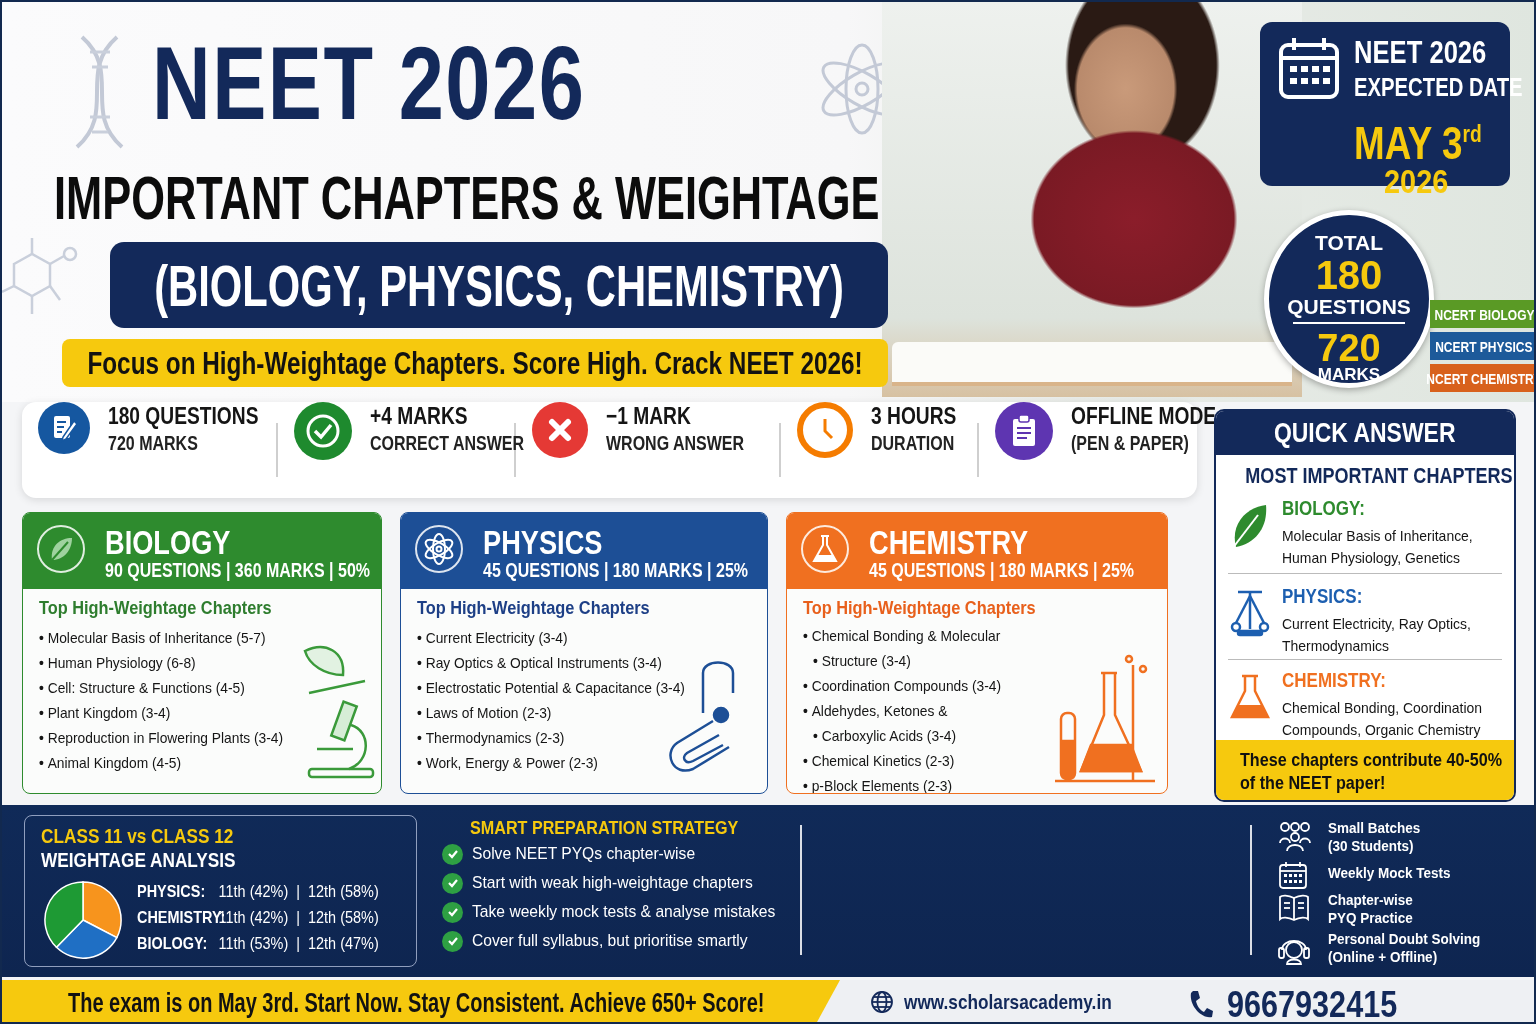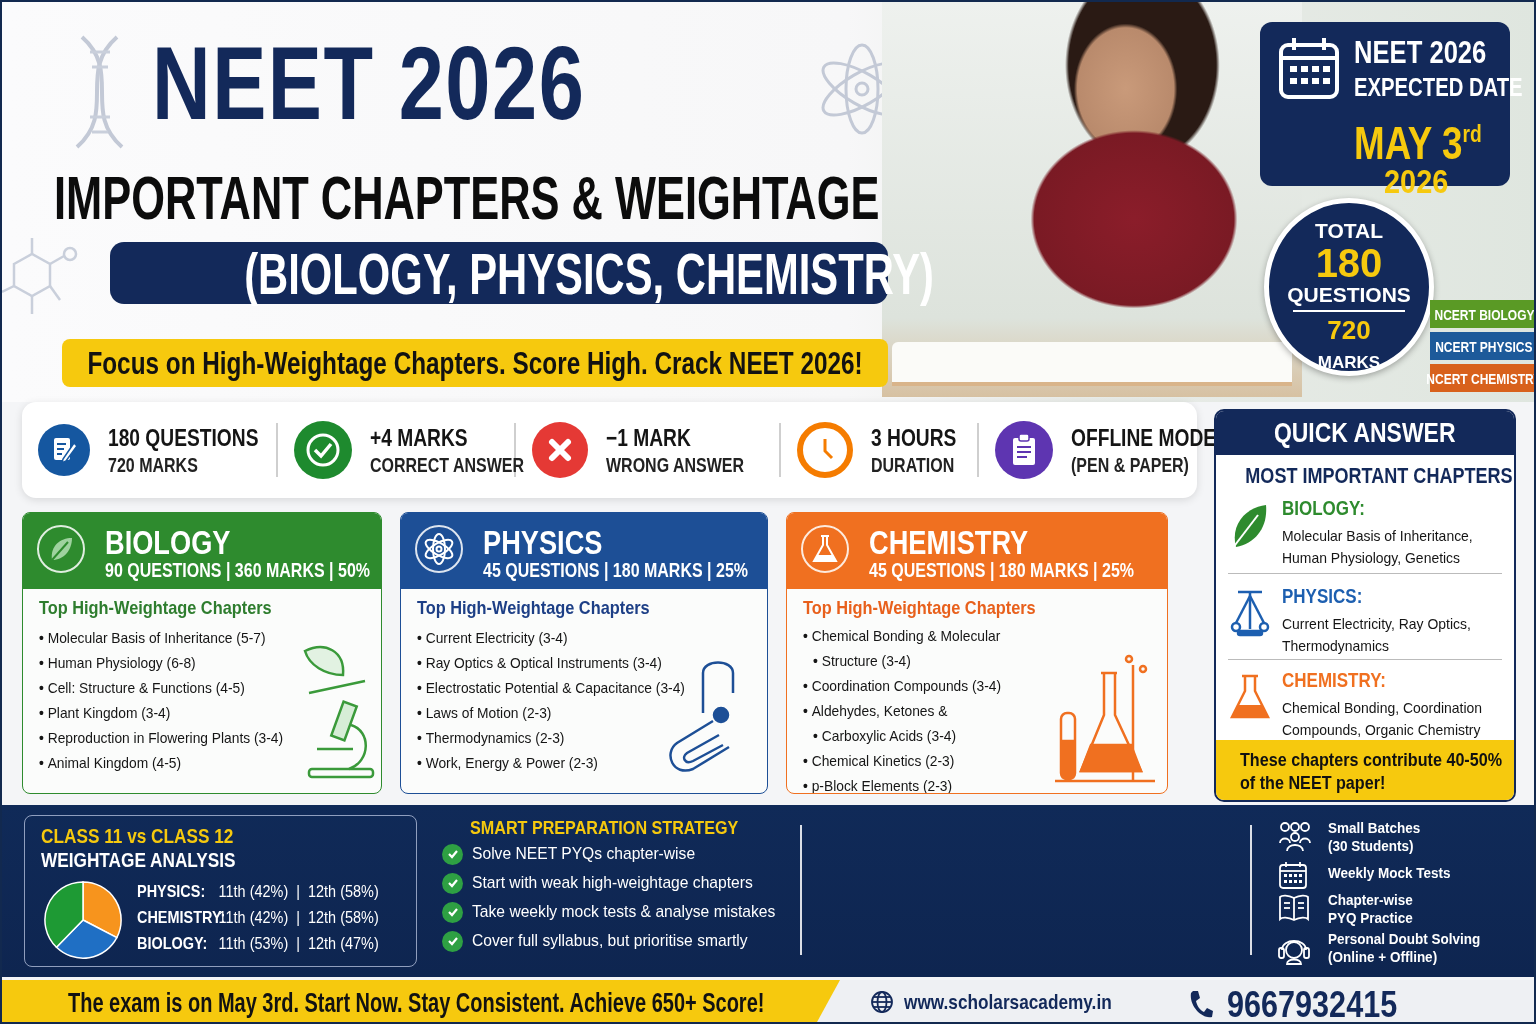--- a/index.html
+++ b/index.html
@@ -5,37 +5,37 @@
 *{box-sizing:border-box;margin:0;padding:0}
 html,body{width:1536px;height:1024px;overflow:hidden}
 body{font-family:"Liberation Sans",sans-serif;background:#f4f5f7;position:relative;border:2px solid #12294f}
 .abs{position:absolute}
 
 #hero{position:absolute;left:0;top:0;width:1536px;height:400px;background:linear-gradient(90deg,#fbfbfc 0%,#f7f7f8 55%,#e9ece8 70%,#dfe6df 100%);overflow:hidden}
 #photo{position:absolute;left:880px;top:0;width:420px;height:395px;background:radial-gradient(ellipse at 60% 55%,#8b1d2a 0%,#7a1a24 28%,transparent 29%),radial-gradient(ellipse at 58% 22%,#c99a7a 0%,#b98a6c 14%,transparent 15%),radial-gradient(ellipse at 62% 16%,#2a1a14 0%,#2a1a14 20%,transparent 21%),linear-gradient(180deg,#eef1ee 0%,#dde3dc 80%,#d7c1a2 100%)}
 #book{position:absolute;left:890px;top:340px;width:400px;height:40px;background:#fbfbf8;border-radius:6px 6px 0 0;box-shadow:0 4px 0 #d9b48a}
 #title-main{position:absolute;left:150px;top:22px;font-size:104px;font-weight:900;color:#13295a;letter-spacing:2px;transform:scaleX(0.78);transform-origin:left top;white-space:nowrap}
 #title-sub{position:absolute;left:52px;top:160px;font-size:62px;font-weight:900;color:#0c0c0c;transform:scaleX(0.7);transform-origin:left top;white-space:nowrap}
-#subjects-pill{position:absolute;left:108px;top:240px;width:778px;height:62px;background:#13295a;border-radius:14px;display:flex;align-items:center;justify-content:flex-start}
+#subjects-pill{position:absolute;left:108px;top:240px;width:778px;height:86px;background:#13295a;border-radius:14px;display:flex;align-items:center;justify-content:center}
 #subjects-pill span{font-size:58px;font-weight:900;color:#fff;transform:scaleX(0.72);white-space:nowrap;display:inline-block}
 #tagline{position:absolute;left:60px;top:337px;width:826px;height:48px;background:#f6c90e;border-radius:8px;display:flex;align-items:center;justify-content:center}
 #tagline span{font-size:32px;font-weight:700;color:#121212;transform:scaleX(0.76);white-space:nowrap;display:inline-block}
 #date-box{position:absolute;left:1258px;top:20px;width:250px;height:164px;background:#13295a;border-radius:12px}
 #date-box .l1{position:absolute;left:94px;top:12px;font-size:32px;font-weight:700;color:#fff;transform:scaleX(0.8);transform-origin:left top;white-space:nowrap}
 #date-box .l2{position:absolute;left:94px;top:50px;font-size:26px;font-weight:700;color:#fff;transform:scaleX(0.78);transform-origin:left top;white-space:nowrap}
 #date-box .l3{position:absolute;left:94px;top:94px;font-size:46px;font-weight:900;color:#f6c90e;transform:scaleX(0.8);transform-origin:left top;white-space:nowrap}
 #date-box .l3 sup{font-size:24px;vertical-align:top;position:relative;top:4px}
 #date-box .l4{position:absolute;left:124px;top:140px;font-size:34px;font-weight:900;color:#f6c90e;transform:scaleX(0.85);transform-origin:left top}
-#total-circle{position:absolute;left:1262px;top:196px;width:170px;height:178px;border-radius:50%;background:#13295a;border:5px solid #fff;box-shadow:0 2px 6px rgba(0,0,0,.3);text-align:center}
+#total-circle{position:absolute;left:1262px;top:208px;width:170px;height:178px;border-radius:50%;background:#13295a;border:5px solid #fff;box-shadow:0 2px 6px rgba(0,0,0,.3);text-align:center}
 #total-circle div{position:absolute;left:0;width:100%;text-align:center;white-space:nowrap}
 .ncert{position:absolute;left:1428px;width:108px;height:28px;color:#fff;font-size:15px;font-weight:700;display:flex;align-items:center;justify-content:center;white-space:nowrap}
 .ncert span{display:inline-block;transform:scaleX(0.8)}
 
 #stats{position:absolute;left:20px;top:400px;width:1175px;height:96px;background:#fff;border-radius:14px;box-shadow:0 2px 8px rgba(0,0,0,.12);display:flex;align-items:center}
-.stat{display:flex;align-items:center;height:100%;padding-left:16px}
+.stat{display:flex;align-items:flex-start;height:100%;padding-left:16px}
 .stat .ic{width:52px;height:52px;border-radius:50%;display:flex;align-items:center;justify-content:center;flex:none}
 .stat .tx{margin-left:18px;white-space:nowrap}
 .stat .tx .a{font-size:24px;font-weight:700;color:#151515;transform:scaleX(0.8);transform-origin:left;display:block}
 .stat .tx .b{font-size:20px;font-weight:700;color:#222;transform:scaleX(0.8);transform-origin:left;display:block;margin-top:2px}
 .vsep{width:2px;height:54px;background:#cfcfcf;flex:none}
 
 .card{position:absolute;top:510px;height:282px;border-radius:8px;background:#fbfcfb;overflow:hidden}
 .card .hd{height:76px;position:relative;color:#fff}
 .card .hd .circ{position:absolute;left:14px;top:12px;width:48px;height:48px;border-radius:50%;border:2px solid rgba(255,255,255,.85);display:flex;align-items:center;justify-content:center}
 .card .hd .nm{position:absolute;left:82px;top:10px;font-size:34px;font-weight:900;transform:scaleX(0.8);transform-origin:left top;white-space:nowrap}
@@ -160,21 +160,21 @@
     <div class="l2">EXPECTED DATE</div>
     <div class="l3"><span>MAY 3</span><sup>rd</sup></div>
     <div class="l4">2026</div>
   </div>
 
   <div id="total-circle">
     <div style="top:16px;font-size:21px;font-weight:700;color:#fff">TOTAL</div>
     <div style="top:38px;font-size:40px;font-weight:900;color:#f6c90e">180</div>
     <div style="top:80px;font-size:21px;font-weight:700;color:#fff">QUESTIONS</div>
     <div style="top:107px;left:15%;width:70%;height:2px;background:#fff"></div>
-    <div style="top:112px;font-size:26px;font-weight:900;color:#f6c90e">720</div>
+    <div style="top:112px;font-size:38px;font-weight:900;color:#f6c90e">720</div>
     <div style="top:150px;font-size:17px;font-weight:700;color:#fff">MARKS</div>
   </div>
 
   <div class="ncert" style="top:298px;background:#5a9a25">
       <span>NCERT BIOLOGY</span>
     </div>
   <div class="ncert" style="top:330px;background:#1d5a9a">
       <span>NCERT PHYSICS</span>
     </div>
   <div class="ncert" style="top:362px;background:#d8611c">

